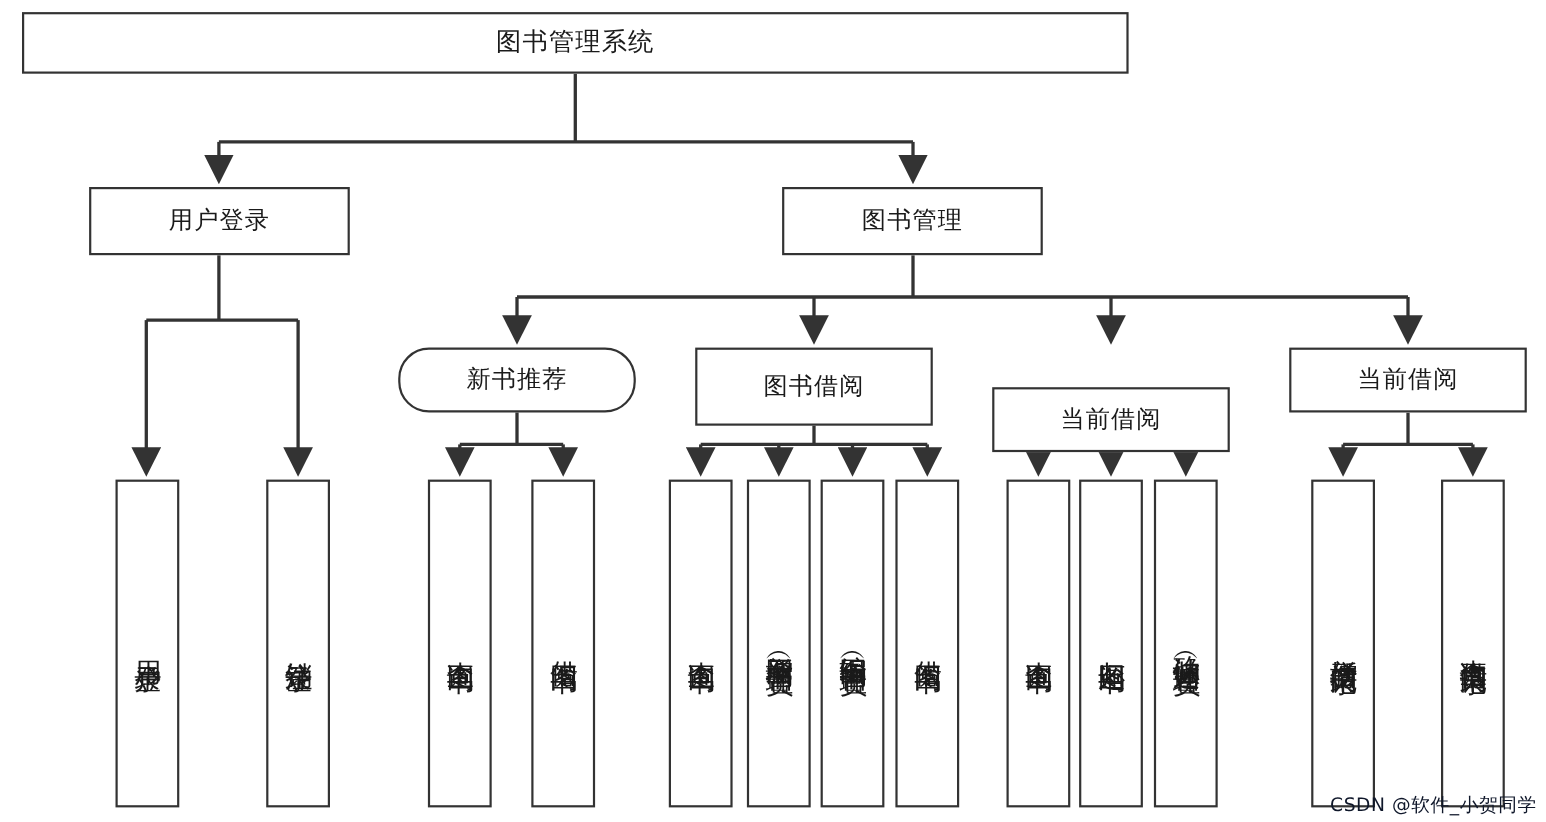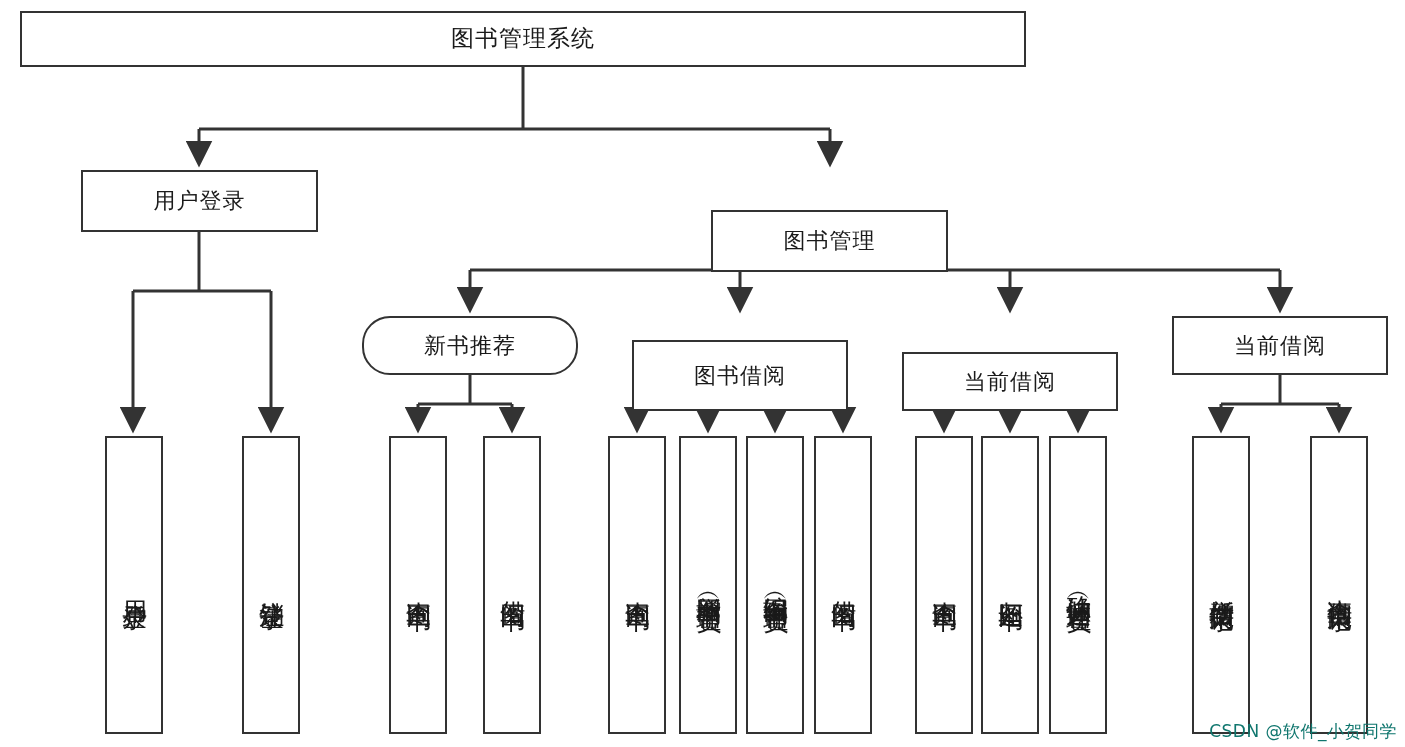--- a/index.html
+++ b/index.html
@@ -62,21 +62,21 @@
     font-size: 25px;
     line-height: 1.05;
     letter-spacing: 2px;
     max-height: 100%;
   }
   .watermark {
     position: absolute;
     right: 8px;
     bottom: 4px;
     font-size: 17px;
-    color: #0f766e;
+    color: #0f172a;
     letter-spacing: 0.5px;
     white-space: nowrap;
     font-family: "DejaVu Sans", "Liberation Sans", sans-serif;
   }
 </style>
 </head>
 <body>
 
 <div id="canvas">
 
@@ -130,28 +130,28 @@
     </g>
   </svg>
 
   <div class="node h root" style="left:20px; top:11px; width:1006px; height:56px;">
     <span class="label">图书管理系统</span>
   </div>
 
   <div class="node h" style="left:81px; top:170px; width:237px; height:62px;">
     <span class="label">用户登录</span>
   </div>
-  <div class="node h" style="left:711px; top:170px; width:237px; height:62px;margin-top:40px;">
+  <div class="node h" style="left:711px; top:170px; width:237px; height:62px;">
     <span class="label">图书管理</span>
   </div>
 
   <div class="node h" style="left:362px; top:316px; width:216px; height:59px;border-radius:28px;">
     <span class="label">新书推荐</span>
   </div>
-  <div class="node h" style="left:632px; top:316px; width:216px; height:71px;margin-top:24px;">
+  <div class="node h" style="left:632px; top:316px; width:216px; height:71px;">
     <span class="label">图书借阅</span>
   </div>
   <div class="node h" style="left:902px; top:316px; width:216px; height:59px;margin-top:36px;">
     <span class="label">当前借阅</span>
   </div>
   <div class="node h" style="left:1172px; top:316px; width:216px; height:59px;">
     <span class="label">当前借阅</span>
   </div>
 
   <div class="node v" style="left:105px; top:436px; width:58px; height:298px;">

